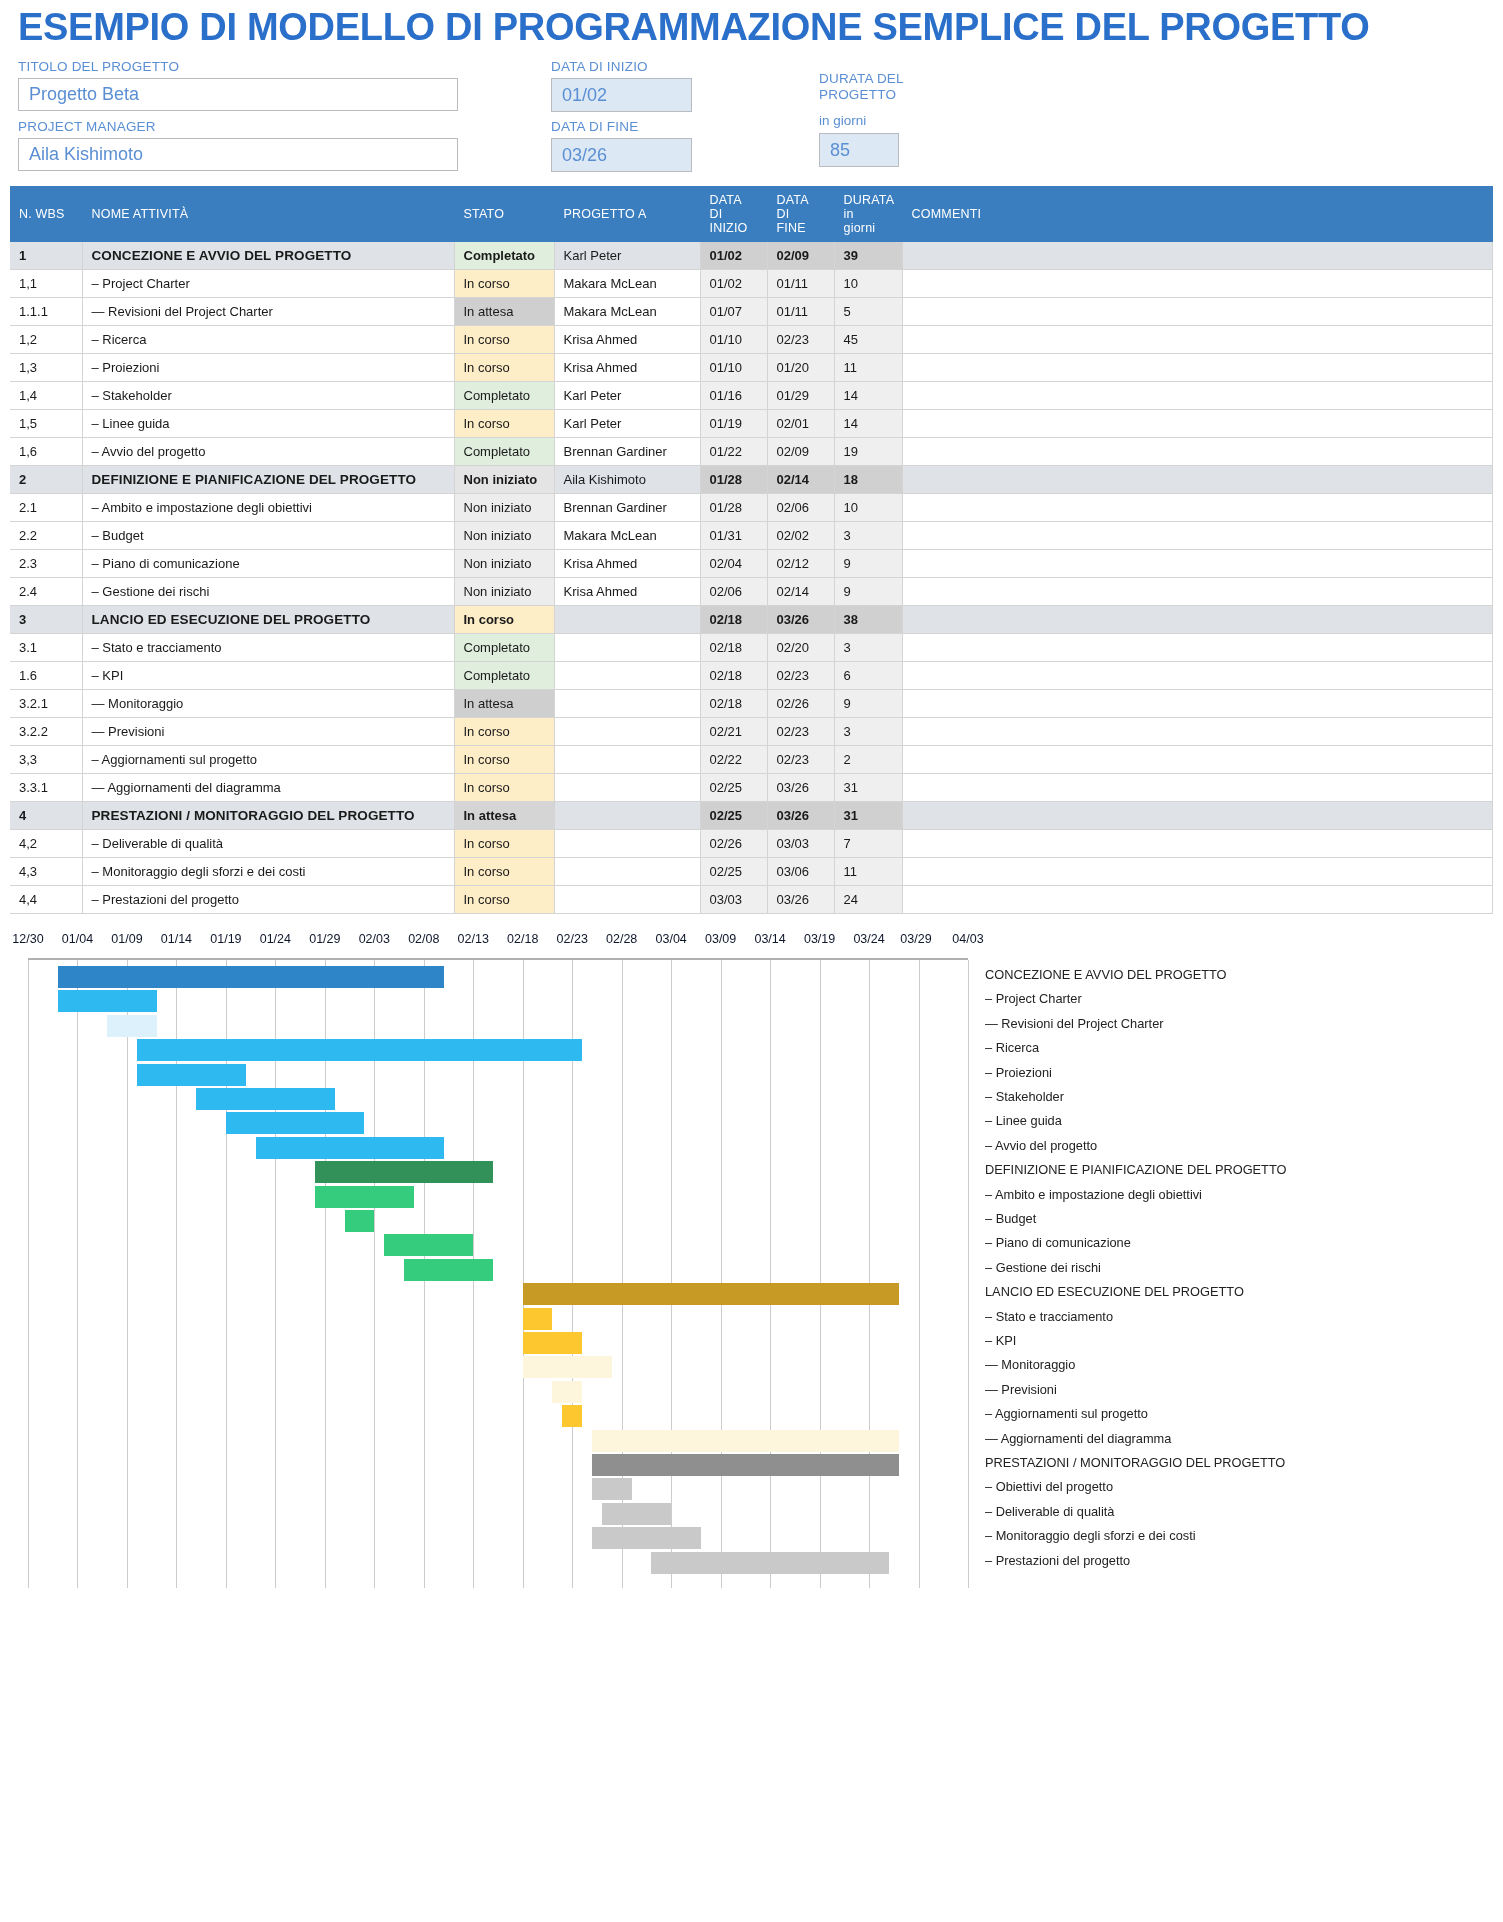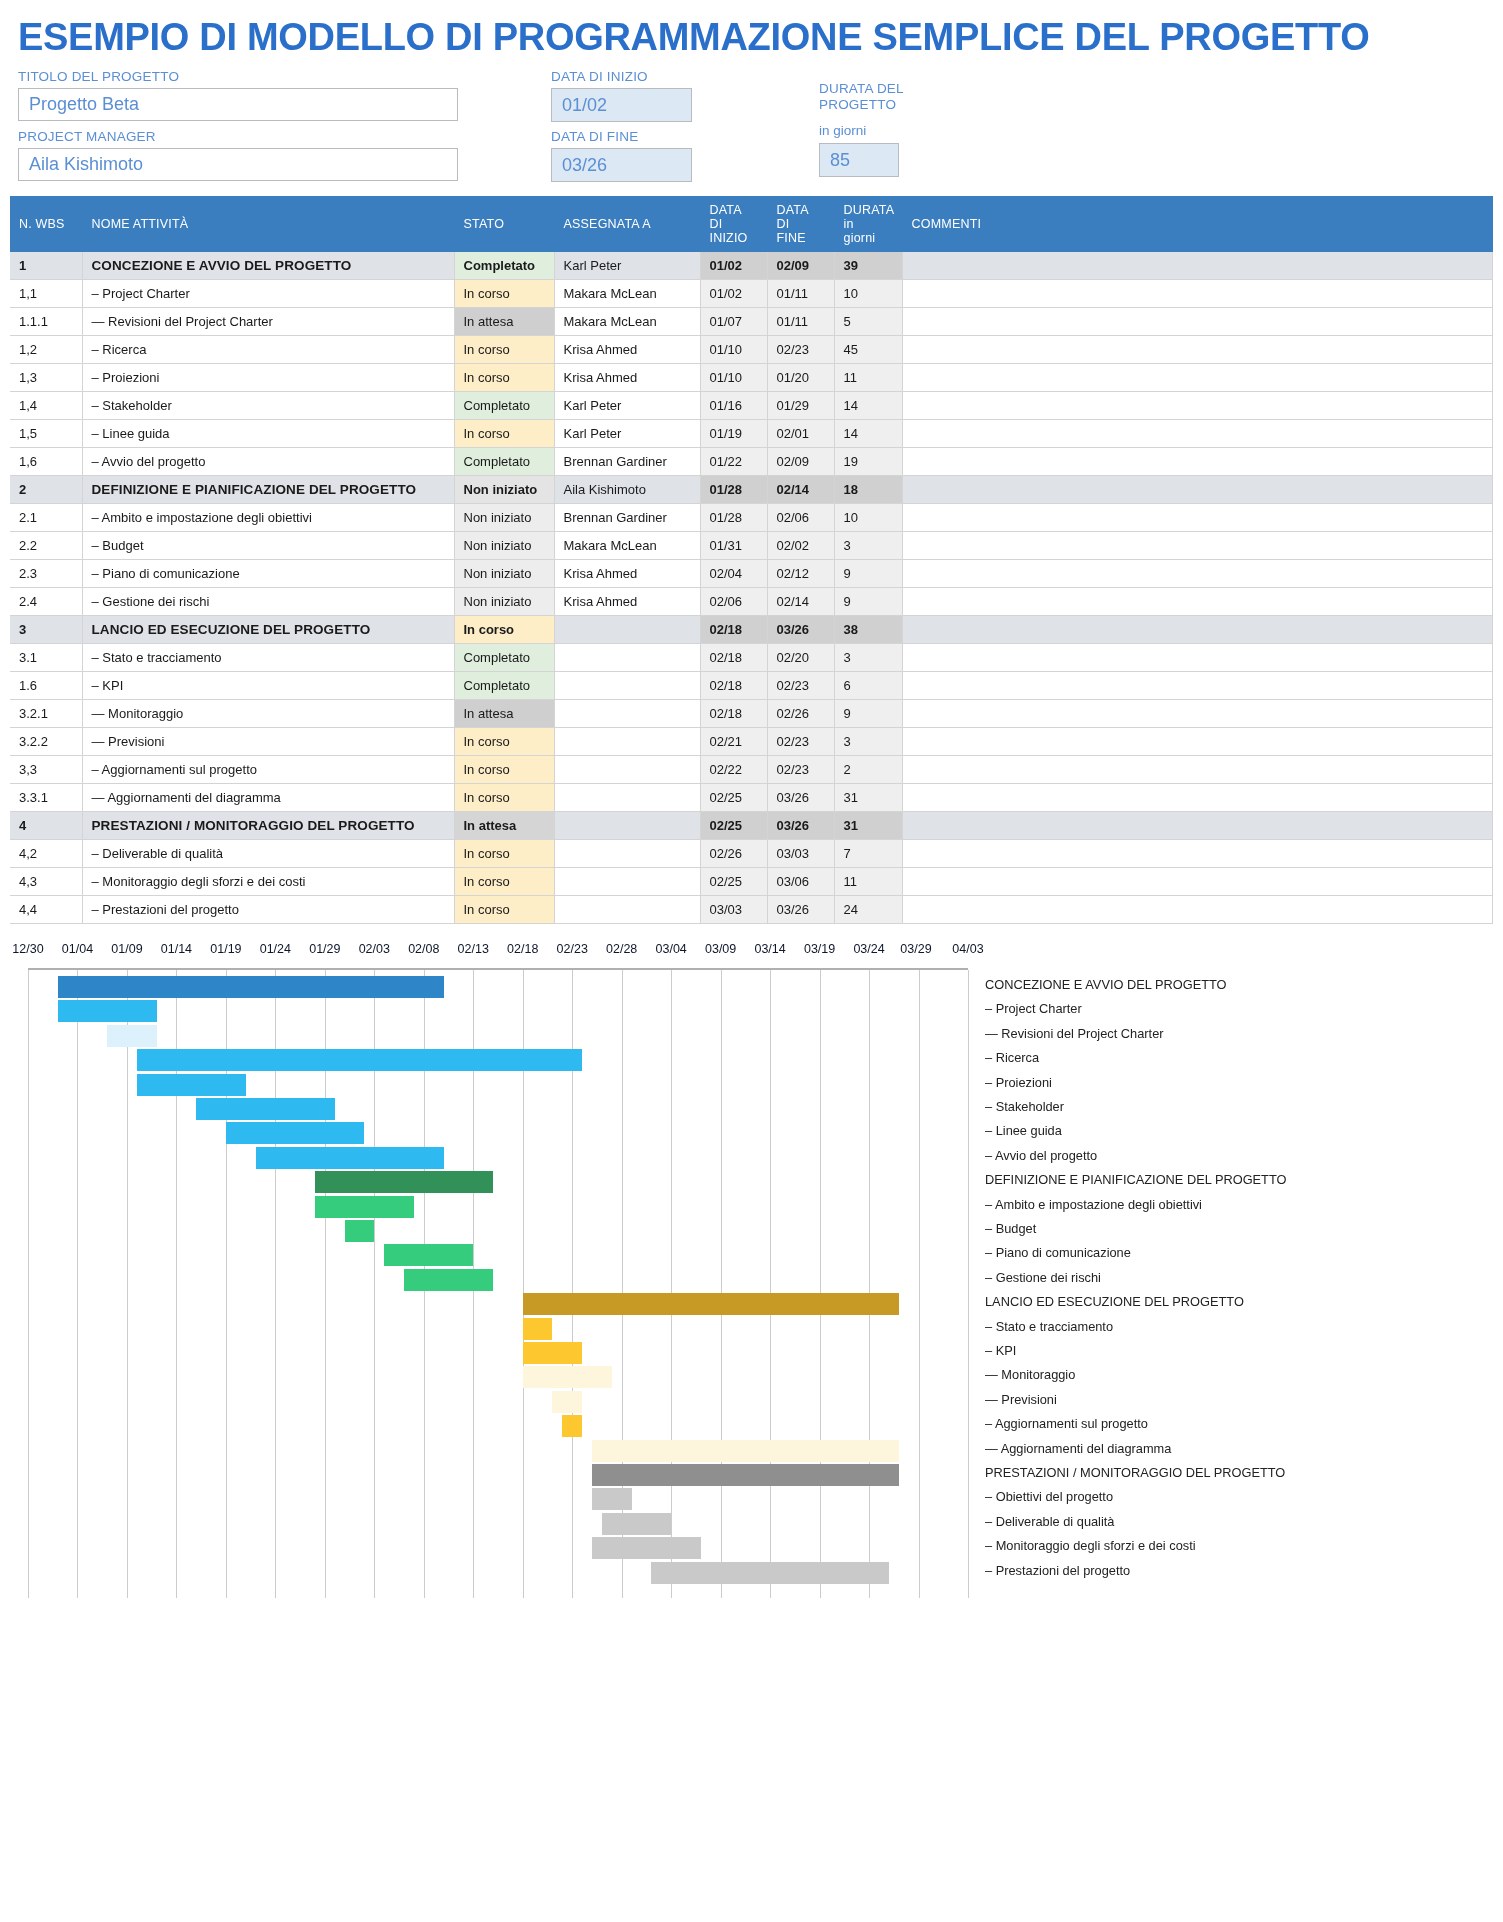--- a/index.html
+++ b/index.html
@@ -9,21 +9,21 @@
     font-family: "Liberation Sans", sans-serif;
   }
   body { padding: 0 10px 10px 10px; }
 
   
   .page-title {
     color: #2a6fc9;
     font-size: 38px;
     font-weight: bold;
     letter-spacing: -0.3px;
-    padding: 16px 0 10px 8px;
+    padding: 6px 0 10px 8px;
     white-space: nowrap;
   }
 
   
   .header-area {
     position: relative;
     height: 125px;
   }
   .field-label {
     color: #5b8fd4;
@@ -220,21 +220,21 @@
       <th class="c-wbs">
           <div>N. WBS</div>
         </th>
       <th class="c-name">
           <div>NOME ATTIVITÀ</div>
         </th>
       <th class="c-stato">
           <div>STATO</div>
         </th>
       <th class="c-assn">
-          <div>ASSEGNATA A</div>
+          <div>PROGETTO A</div>
         </th>
       <th class="c-ds">
           <div>DATA DI</div>
           <div>INIZIO</div>
         </th>
       <th class="c-de">
           <div>DATA DI</div>
           <div>FINE</div>
         </th>
       <th class="c-dur">

